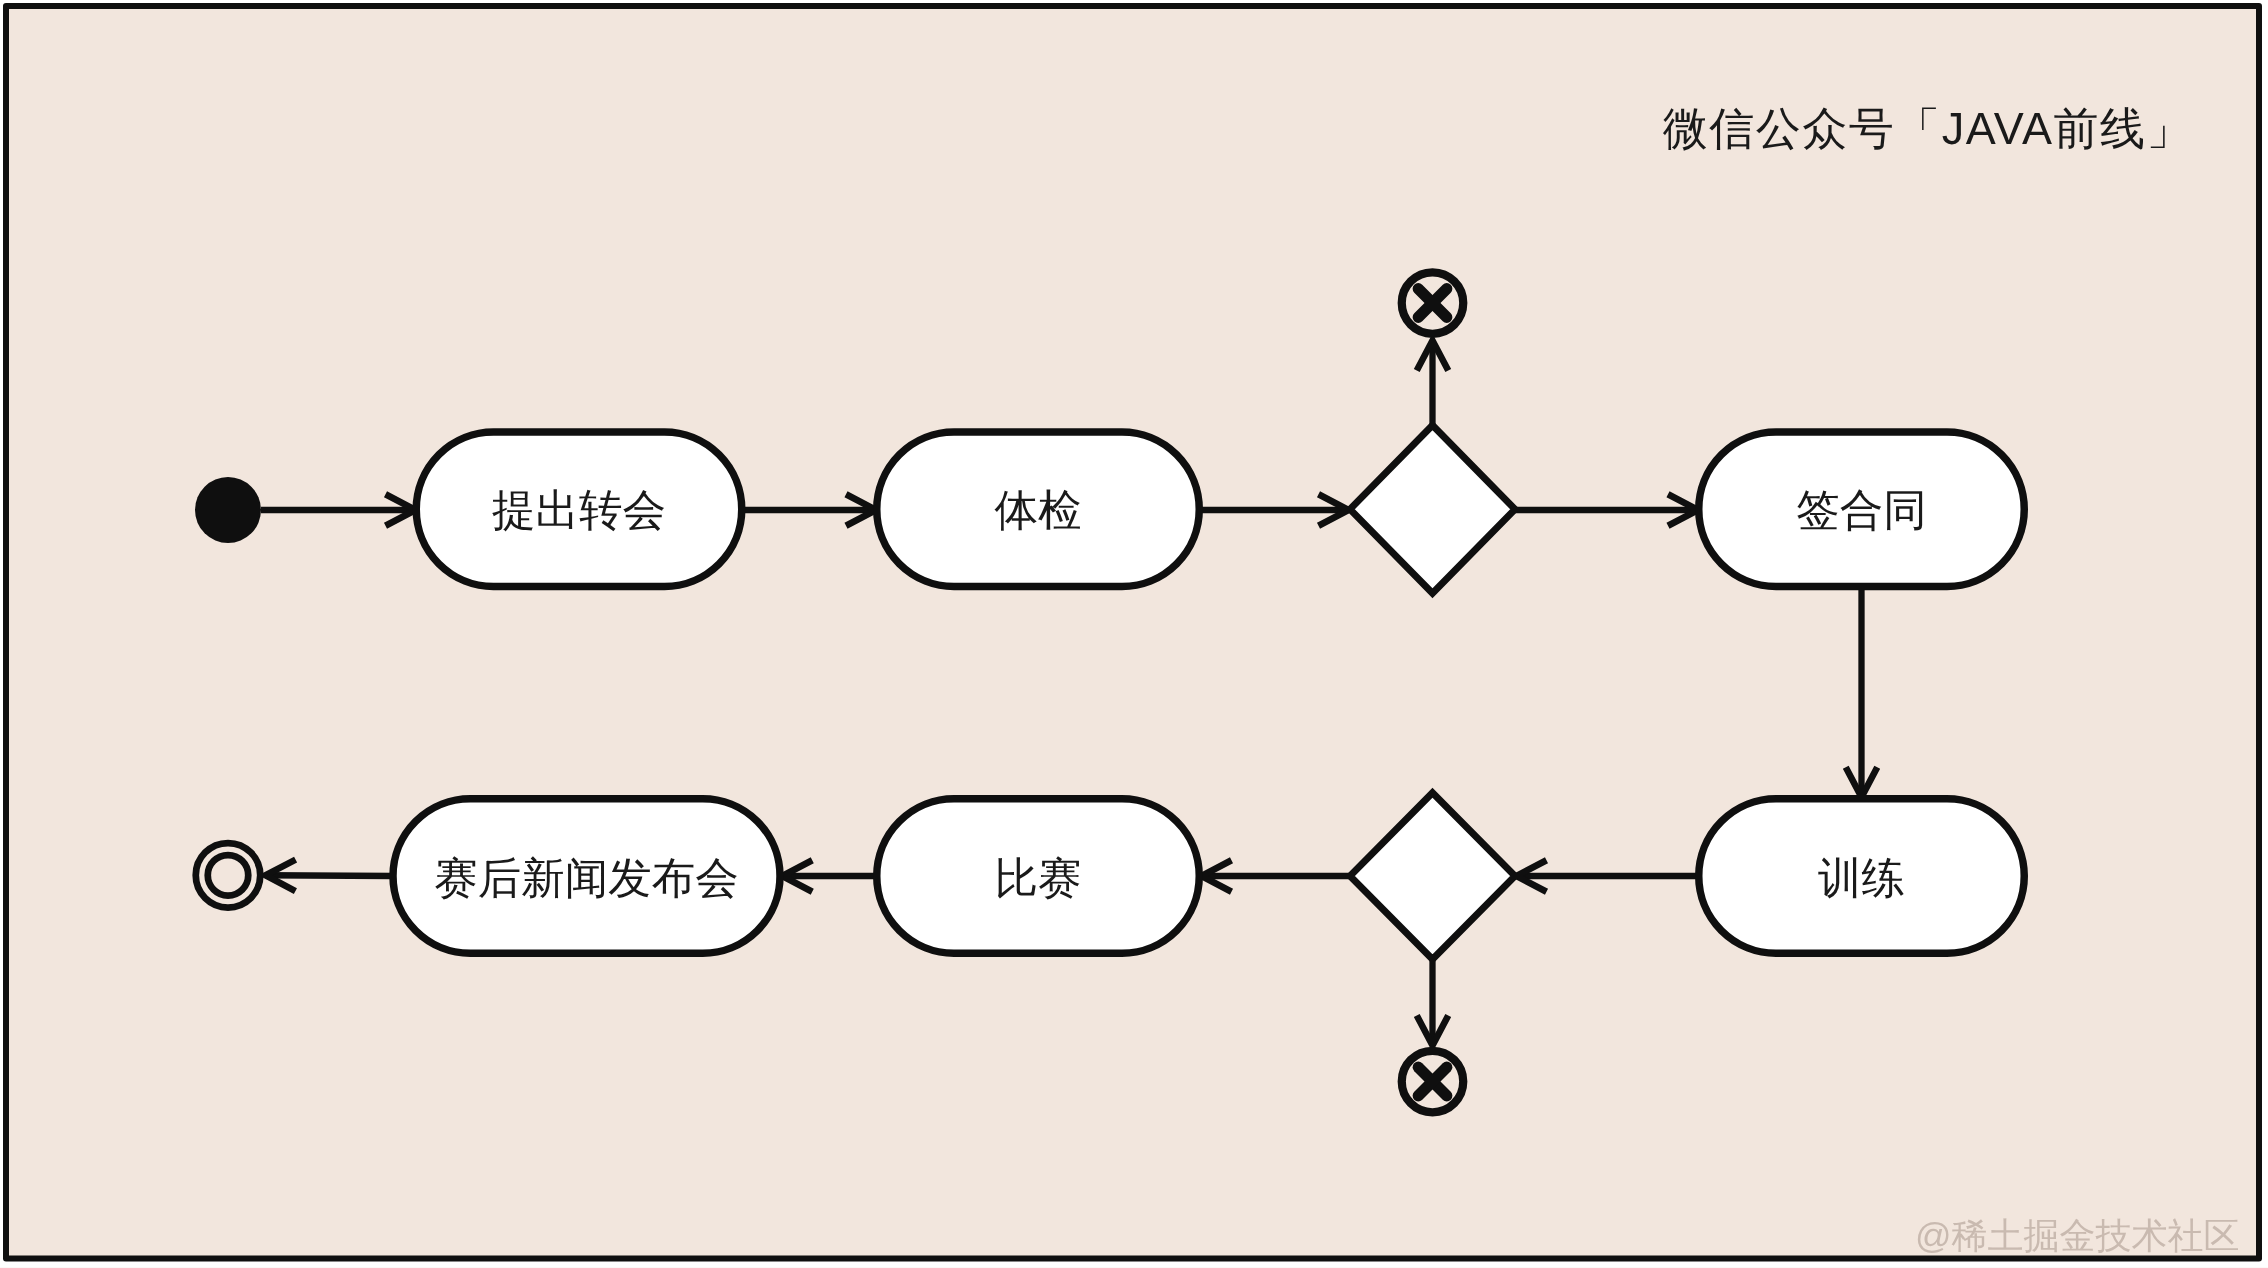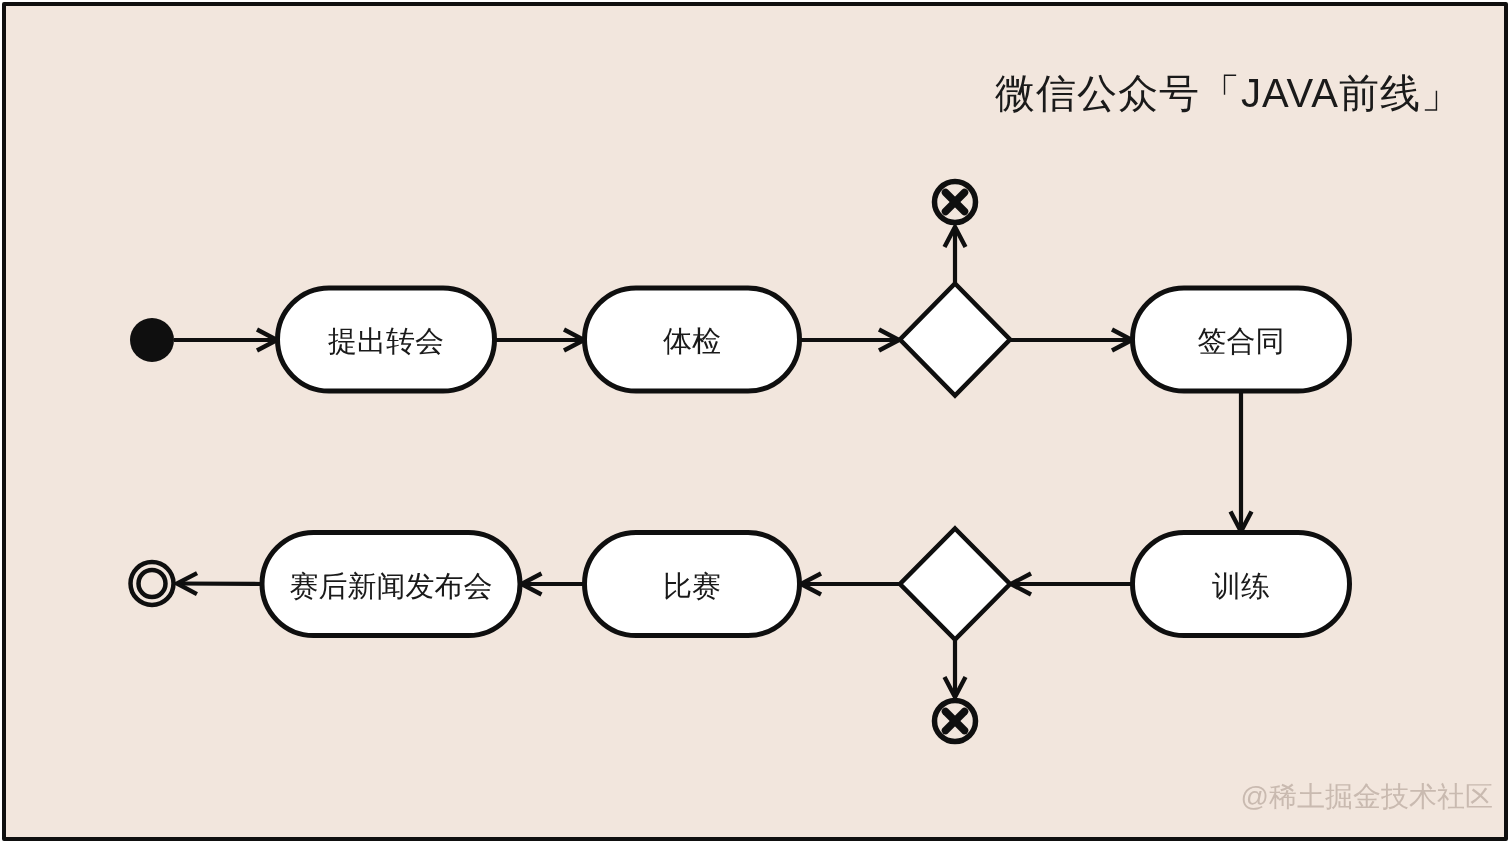--- a/index.html
+++ b/index.html
@@ -13,29 +13,29 @@
     position: absolute;
     left: 2px; top: 2px;
     width: 1498px; height: 831px;
     border: 4px solid var(--line, #0f0f0f);
     border-radius: 2px;
     background: var(--background, #f2e6dd);
   }
   .page-title {
     position: absolute;
     top: 66px; right: 50px;
-    font-size: 40px;
+    font-size: 30px;
     letter-spacing: 1px;
     color: var(--text, #1a1a1a);
     z-index: 3;
   }
   .watermark {
     position: absolute;
-    bottom: 29px; right: 19px;
-    font-size: 28px;
+    bottom: 5px; right: 19px;
+    font-size: 24px;
     color: var(--watermark, #c9bab0);
     z-index: 3;
   }
   svg.diagram {
     position: absolute;
     left: 0; top: 0;
     z-index: 2;
   }
   .edge {
     stroke: var(--line, #0f0f0f);

